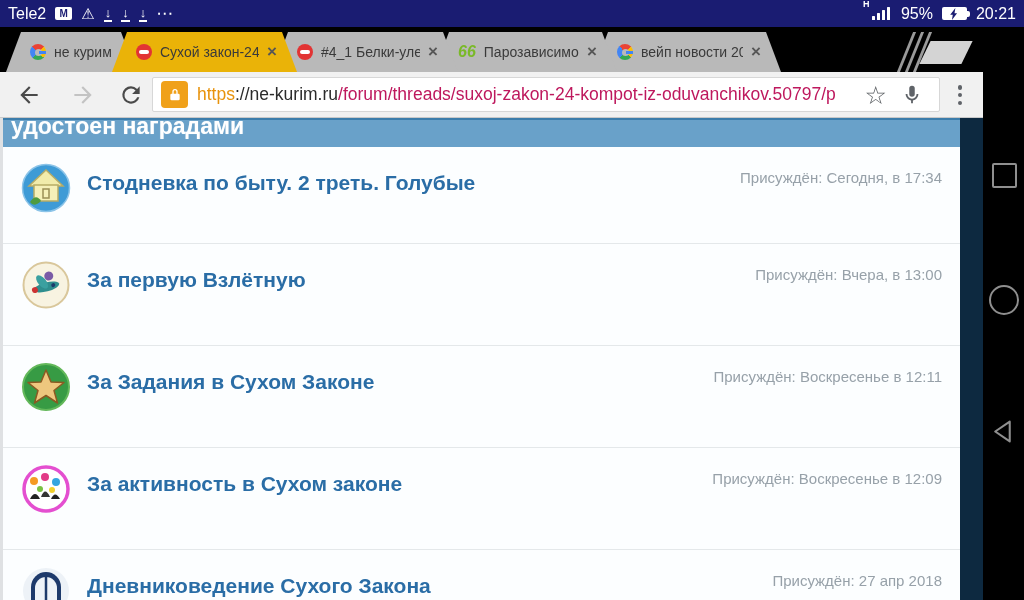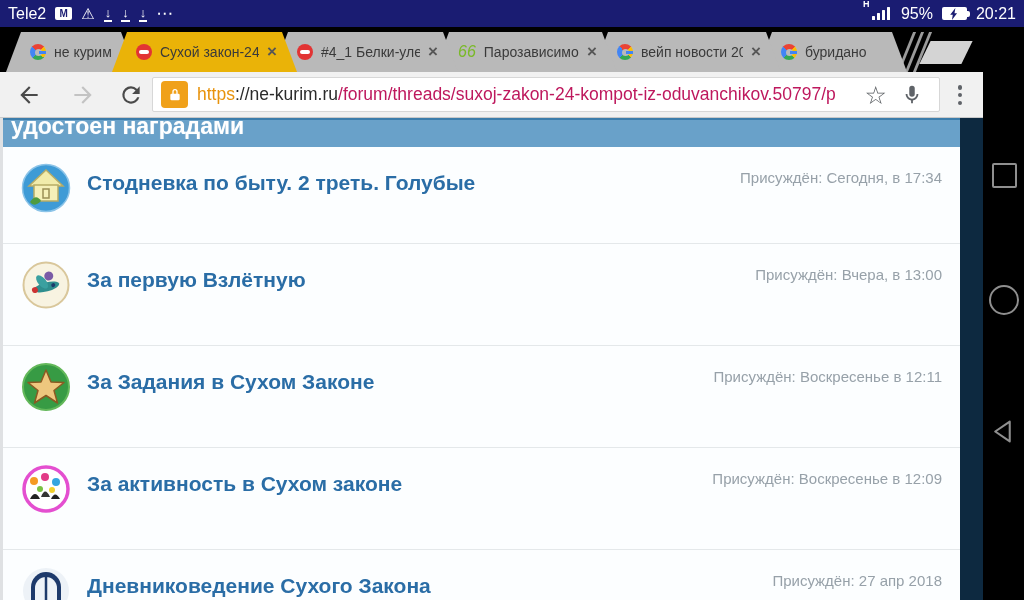--- a/index.html
+++ b/index.html
@@ -35,21 +35,21 @@
   .t1{width:130px;z-index:6}.t2{width:185px;z-index:10}.t3{width:185px;z-index:4}
   .t4{width:183px;z-index:3}.t5{width:188px;z-index:2}.t6{width:150px;z-index:1}
   .tab-label{font-size:14px;color:#3a3a3a;white-space:nowrap;overflow:hidden;flex:1}
   .tab-close{font-size:17px;font-weight:bold;color:#565656;line-height:14px;flex:none}
   .g-icon{width:16px;height:16px;border-radius:50%;flex:none;position:relative;
     background:conic-gradient(from -45deg,#ea4335 0 25%,#fbbc05 25% 50%,#34a853 50% 75%,#4285f4 75% 100%)}
   .g-icon::before{content:"";position:absolute;inset:4.5px;border-radius:50%;background:#b9b9b9}
   .g-icon::after{content:"";position:absolute;right:0;top:6.5px;width:7px;height:3.5px;background:#4285f4}
   .nk-icon{width:16px;height:16px;border-radius:50%;background:#e23434;flex:none;position:relative}
   .nk-icon::before{content:"";position:absolute;left:3px;top:6px;width:10px;height:4px;border-radius:2px;background:#fff}
-  .q-icon{flex:none;font-size:16px;font-weight:normal;font-style:italic;color:#7ab928;line-height:16px}
+  .q-icon{flex:none;font-size:16px;font-weight:bold;font-style:italic;color:#7ab928;line-height:16px}
   .tab-edges{position:absolute;left:905px;top:5px;height:40px;width:26px}
   .tab-edges i{position:absolute;top:0;width:3px;height:40px;background:#9a9a9a;transform:skewX(-22deg)}
   .tab-edges i:nth-child(1){left:0}.tab-edges i:nth-child(2){left:8px}.tab-edges i:nth-child(3){left:16px}
   .tab-stack{position:absolute;left:925px;top:14px;width:42px;height:23px;background:#d4d4d4;transform:skewX(-26deg)}
   
   .toolbar{position:absolute;left:0;top:72px;width:983px;height:46px;background:#f1f1f1;
     border-bottom:1px solid #c9c9c9;box-sizing:border-box}
   .tb-btn{position:absolute;top:10px;width:26px;height:26px}
   .tb-back{left:16px}.tb-fwd{left:70px}.tb-reload{left:118px}
   .url-box{position:absolute;left:152px;top:5px;width:788px;height:35px;background:#fff;
@@ -135,24 +135,20 @@
     <div class="tab t4">
       <span class="q-icon">66</span>
       <span class="tab-label">Парозависимос</span>
       <span class="tab-close">×</span>
     </div>
     <div class="tab t5">
       <span class="g-icon"></span>
       <span class="tab-label">вейп новости 20</span>
       <span class="tab-close">×</span>
     </div>
-    <div class="tab t6">
-      <span class="g-icon"></span>
-      <span class="tab-label">буридано</span>
-    </div>
   </div>
   <div class="tab-edges">
       <i></i>
       <i></i>
       <i></i>
     </div>
   <div class="tab-stack"></div>
 </div>
 
 <div class="toolbar">

